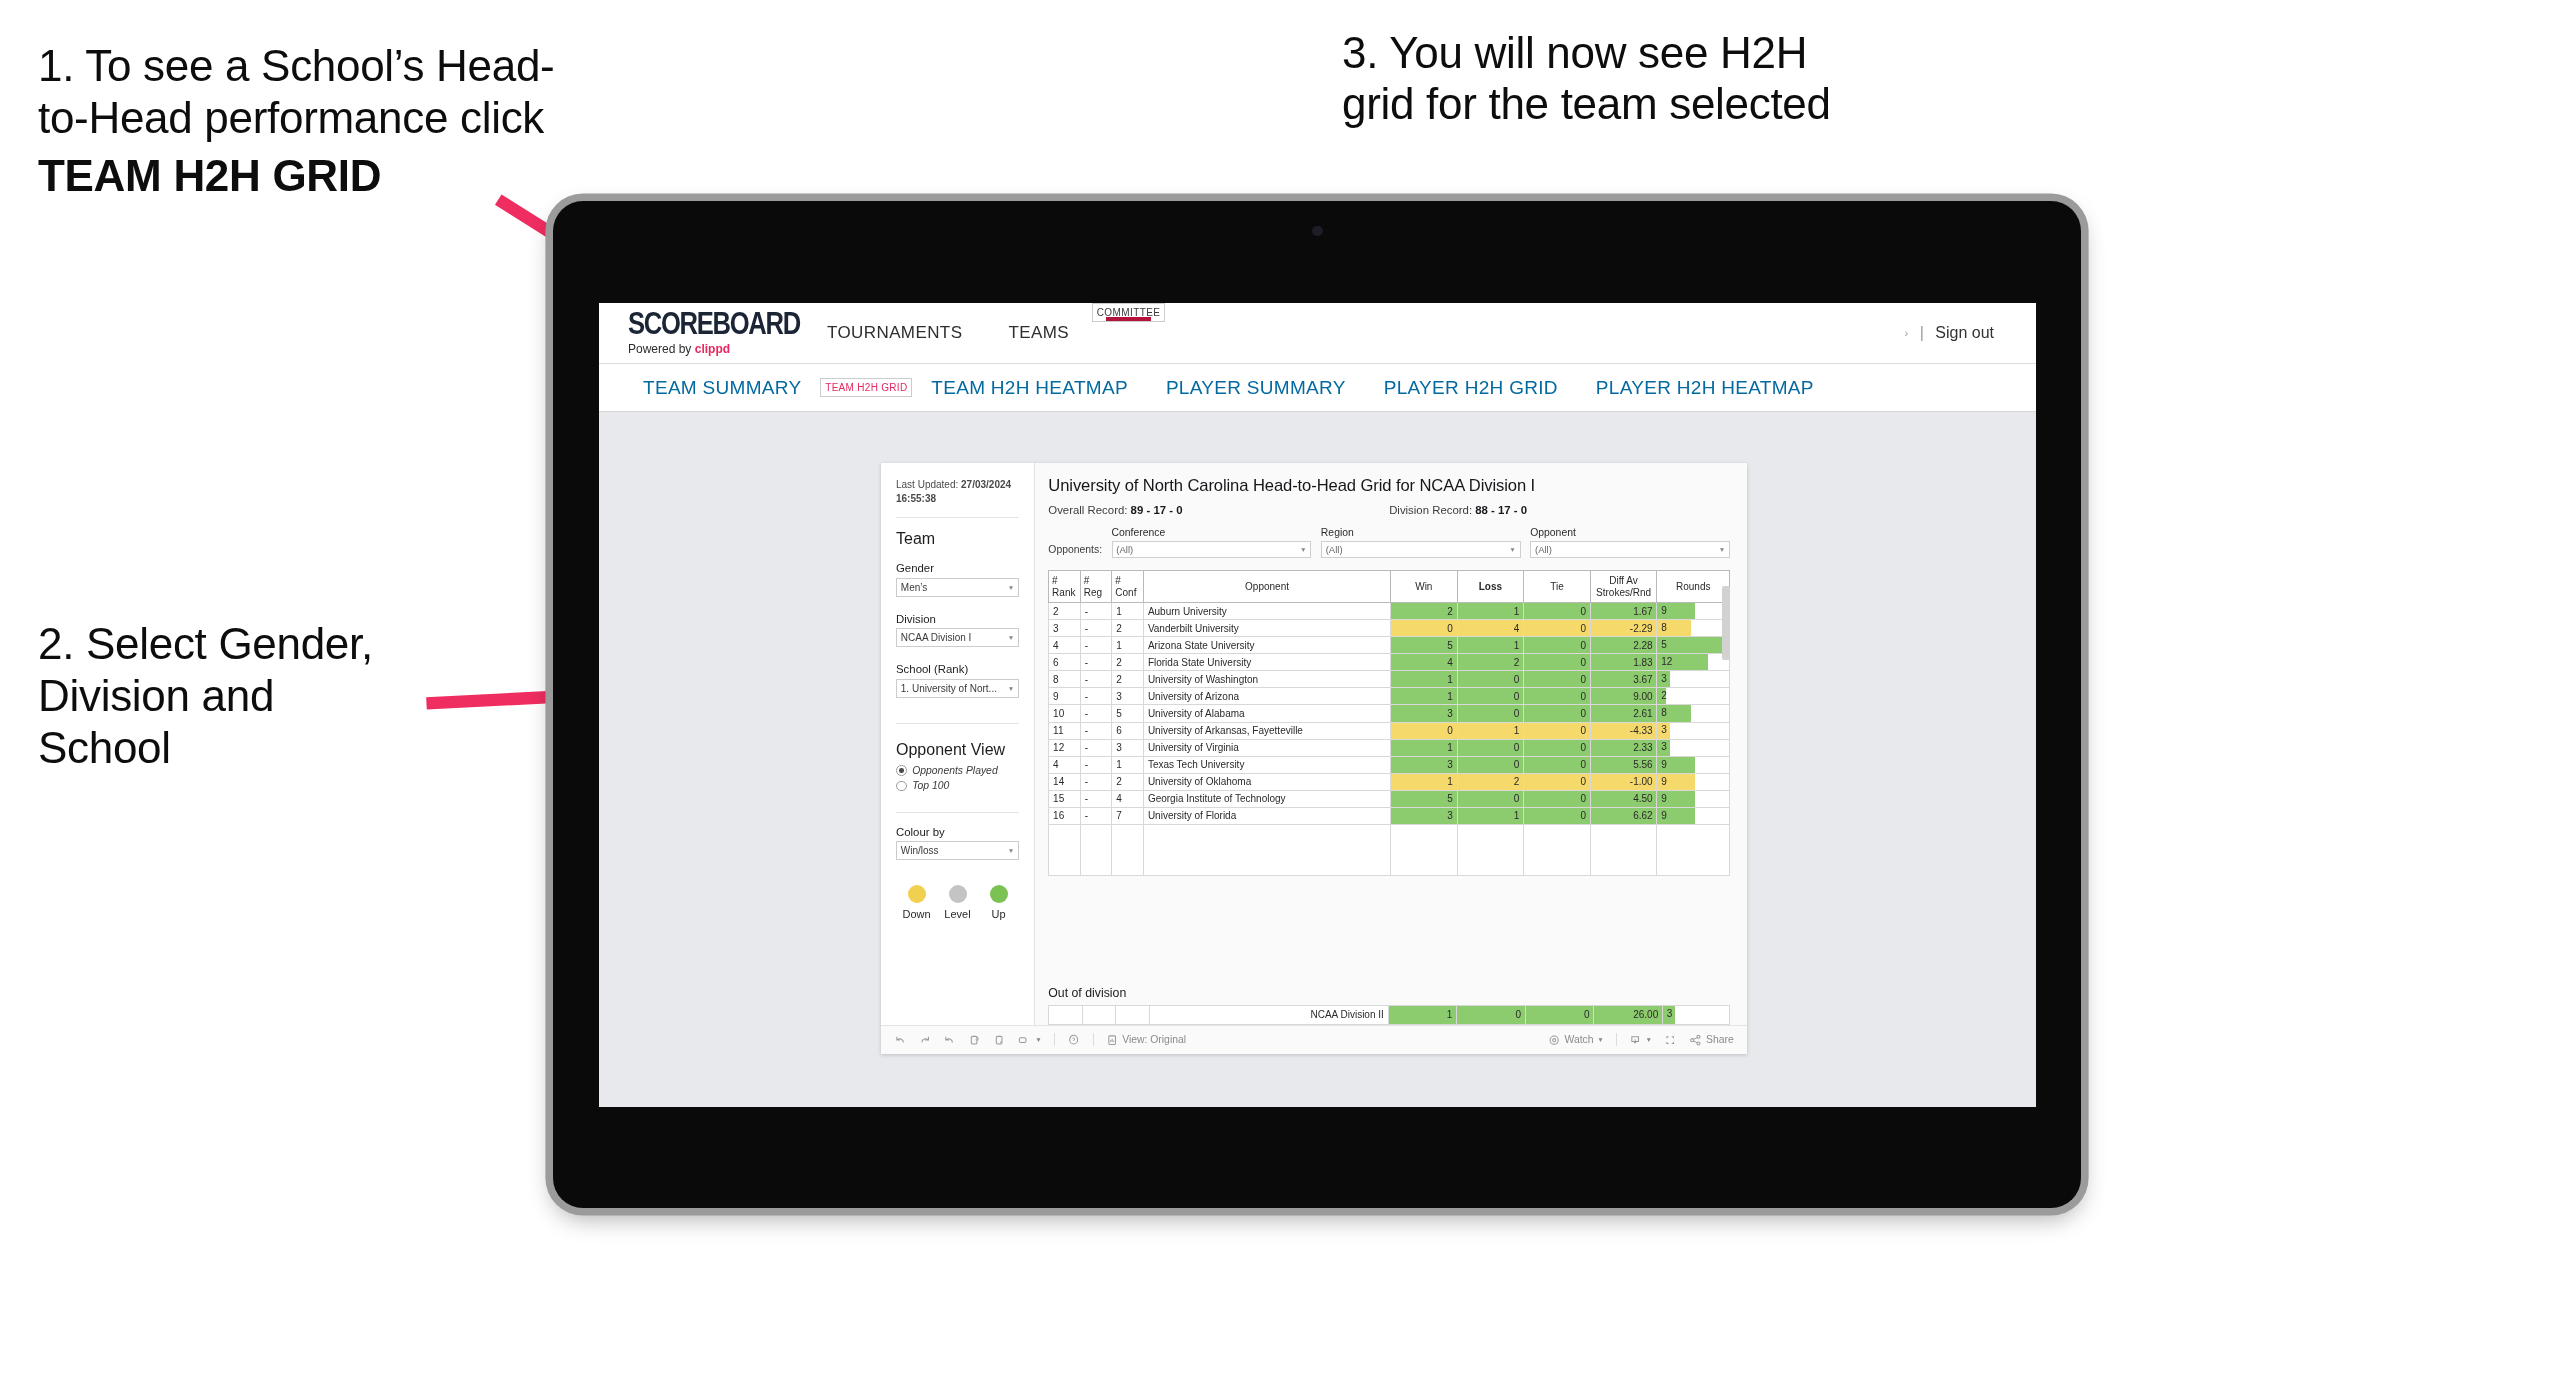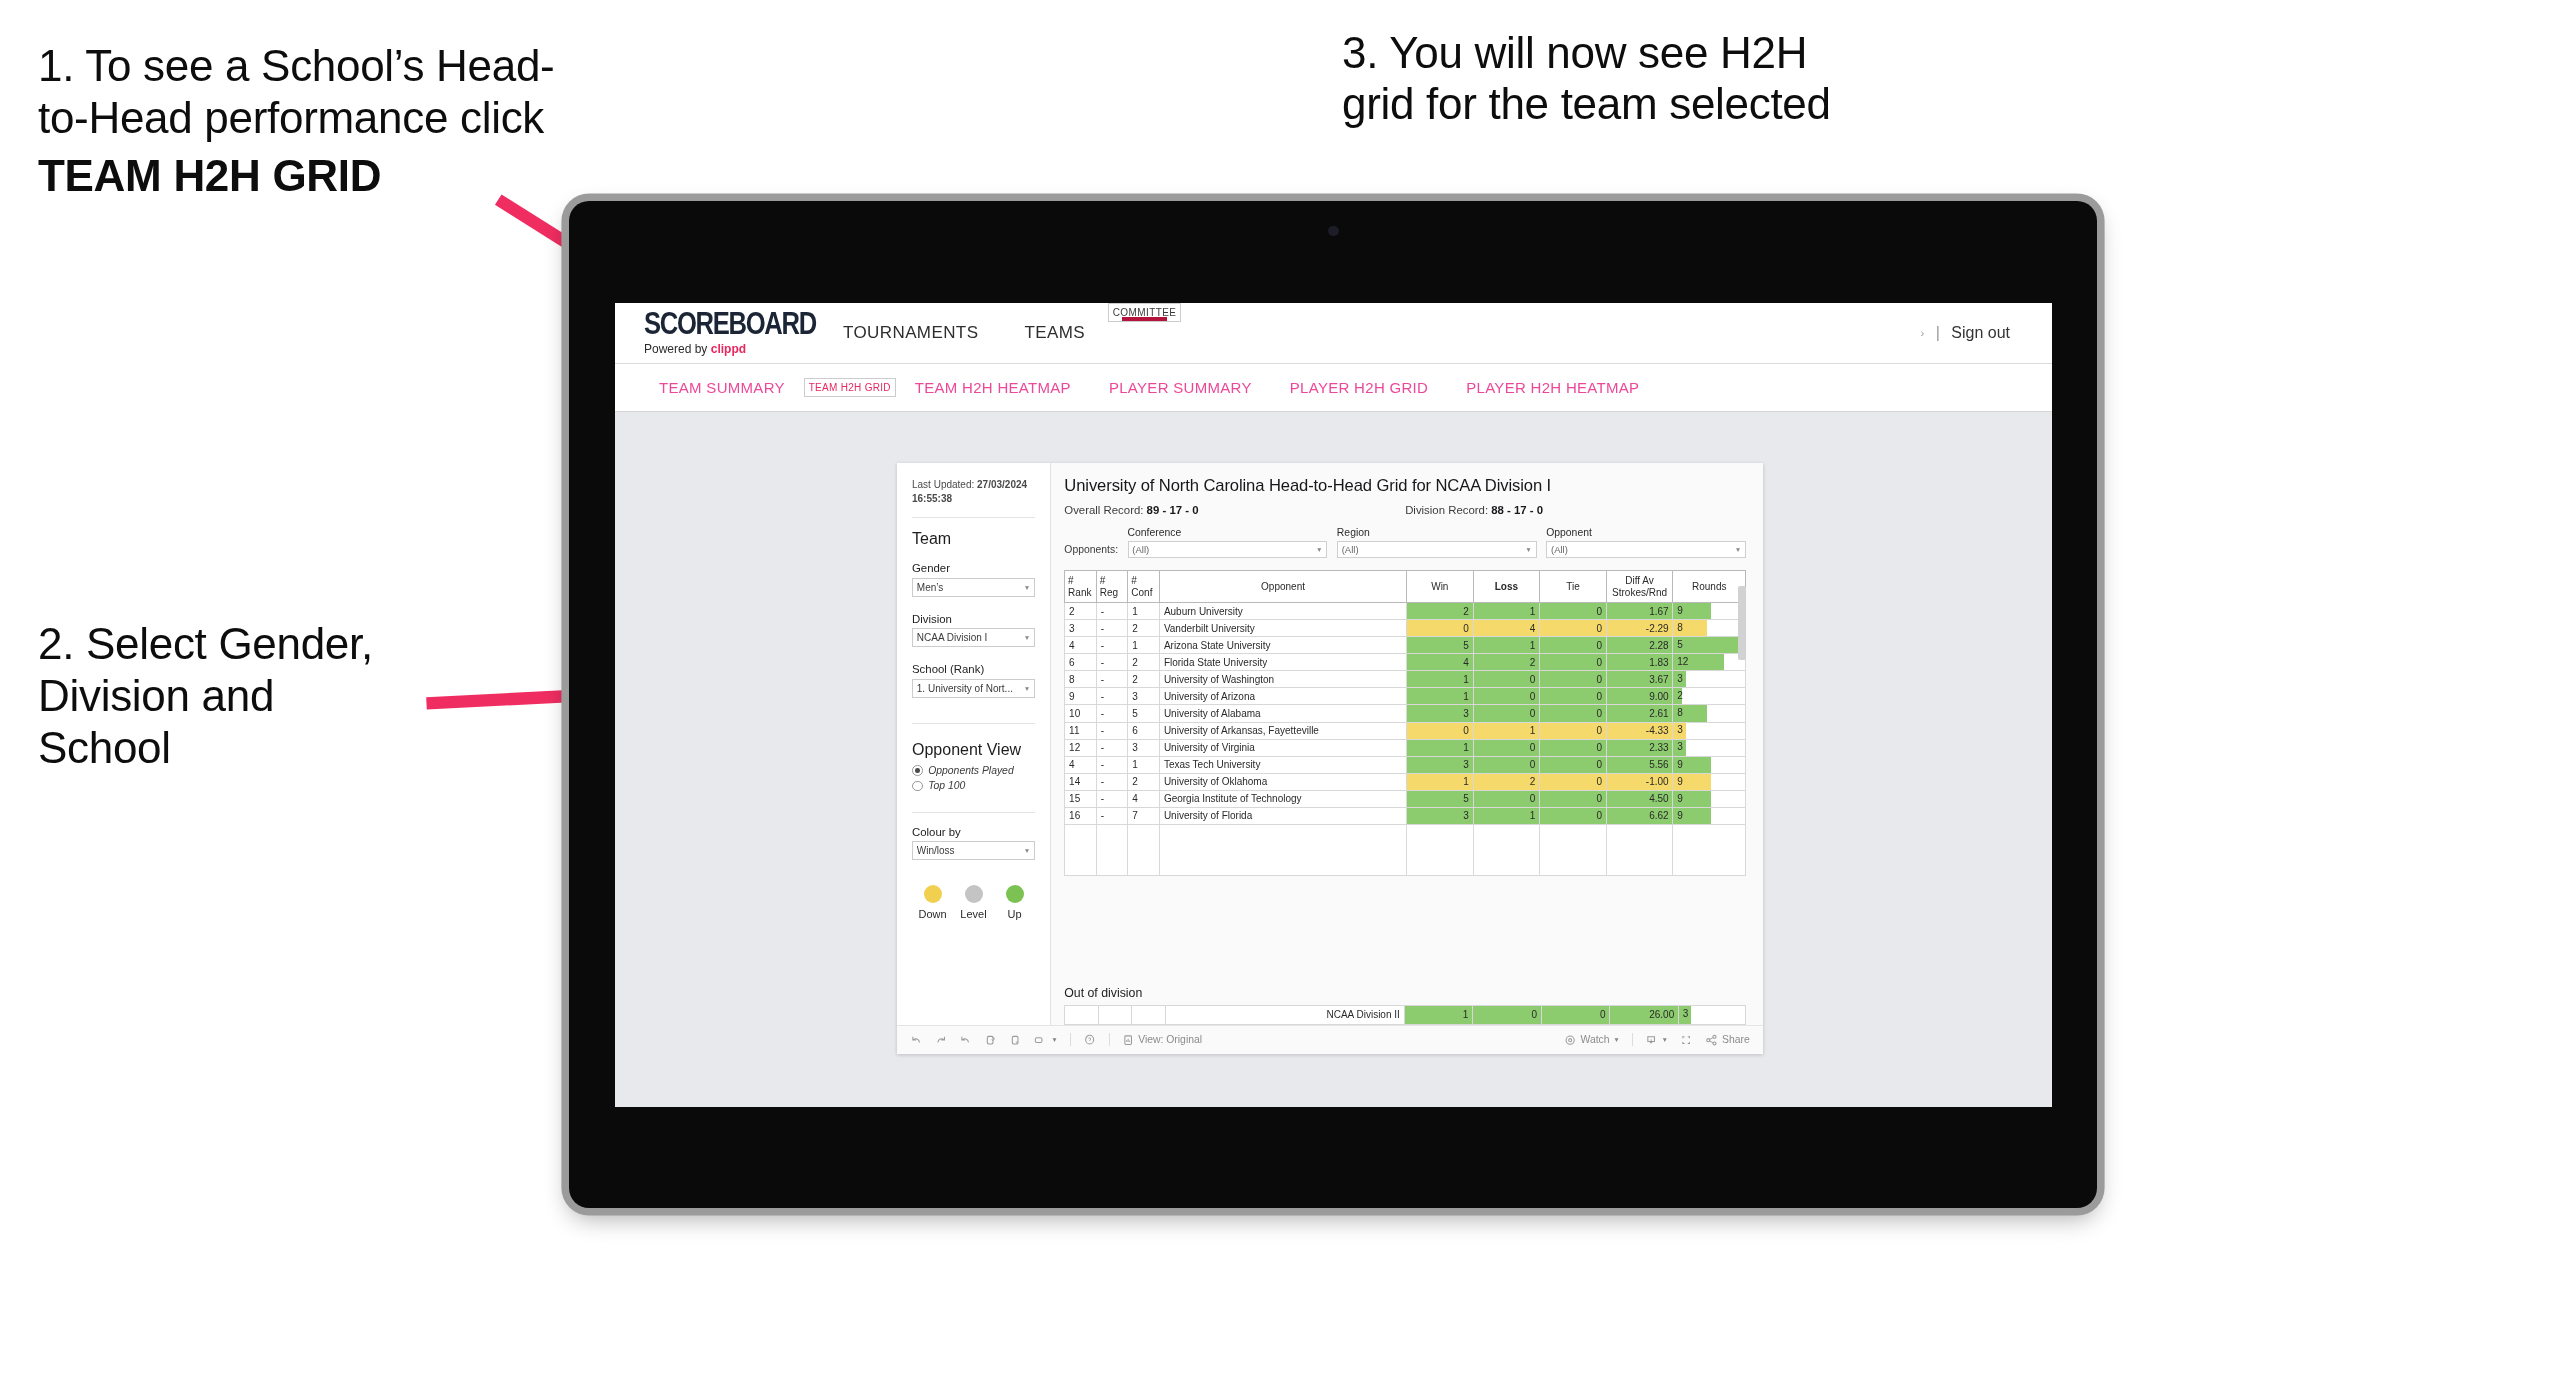--- a/index.html
+++ b/index.html
@@ -11,22 +11,22 @@
          color:#0d0d0d;font-size:44px;line-height:1.18;letter-spacing:-0.3px;}
   #annot1{left:38px;top:40px;width:787px;}
   #annot2{left:38px;top:618px;width:531px;}
   #annot3{left:1342px;top:26.5px;width:749px;}
   .annot .bold{font-weight:bold;display:block;margin-top:5.7px;}
   .annot .ln{display:block;}
 
   .arrow{position:absolute;pointer-events:none;}
 
   
-  #tablet{position:absolute;left:569px;top:201px;width:1528px;height:1007px;
-          background:#0a0a0a;border-radius:20px;
+  #tablet{position:absolute;left:553px;top:201px;width:1528px;height:1007px;
+          background:#0a0a0a;border-radius:30px;
           box-shadow:0 0 0 7.6px #9b9b9b, 0 9.5px 25px rgba(0,0,0,.33);}
   #cam{position:absolute;left:50%;top:25px;width:10.4px;height:10.4px;margin-left:-4.7px;
        border-radius:50%;background:#1d1d28;}
   #screen{position:absolute;left:46px;top:102px;width:1437px;height:804px;
           background:#e8e9ec;overflow:hidden;}
 
   
   #topbar{height:60px;background:#fff;display:flex;align-items:center;
           border-bottom:0.9px solid #dcdcdc;position:relative;}
   #logo{margin-left:29px;width:144px;}
@@ -40,21 +40,21 @@
         color:#2e2e2e;letter-spacing:0.4px;position:relative;cursor:pointer;}
   .mnav.sel::after{content:"";position:absolute;left:13.3px;right:13.3px;bottom:0;
         height:3.8px;background:#b4143c;}
   #signout{position:absolute;right:42px;display:flex;align-items:center;gap:11.4px;
            font-size:16px;color:#333;}
   #signout .bar{color:#9a9a9a;}
   #signout .tiny{color:#9a9a9a;font-size:11.4px;}
 
   #subnav{height:47px;background:#fff;display:flex;align-items:center;
           border-bottom:0.9px solid #d6d6d6;}
-  .snav{padding:0 19px;font-size:15px;color:#ec4899;letter-spacing:0.3px;
+  .snav{padding:0 19px;font-size:19px;color:#0369a1;letter-spacing:0.3px;
         cursor:pointer;}
   .snav:first-child{margin-left:25px;}
   .snav.sel{color:#e8285e;}
 
   
   #work{position:relative;height:697px;background:#e8e9ec;}
   #card{position:absolute;left:282px;top:51px;width:866px;height:591px;
         background:#fafafa;box-shadow:0 0.9px 3.8px rgba(0,0,0,.18);display:flex;
         flex-direction:column;}
   #cardbody{flex:1;display:flex;min-height:0;}

